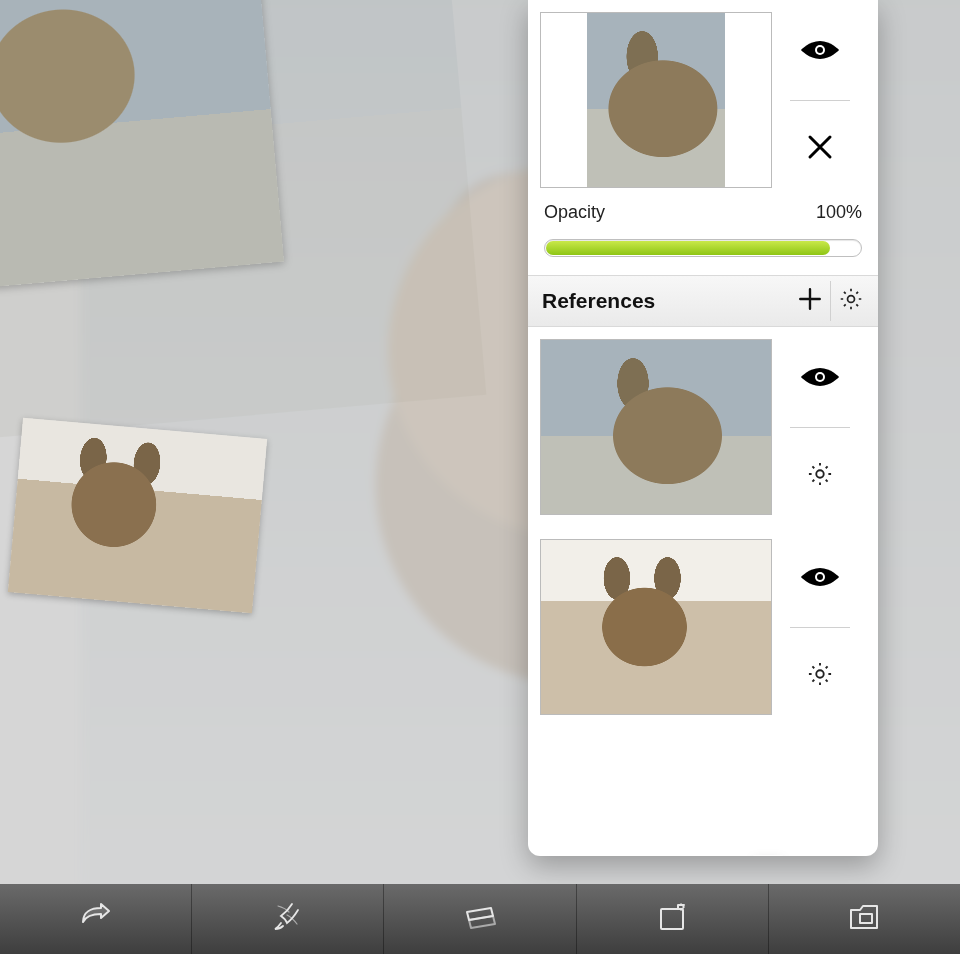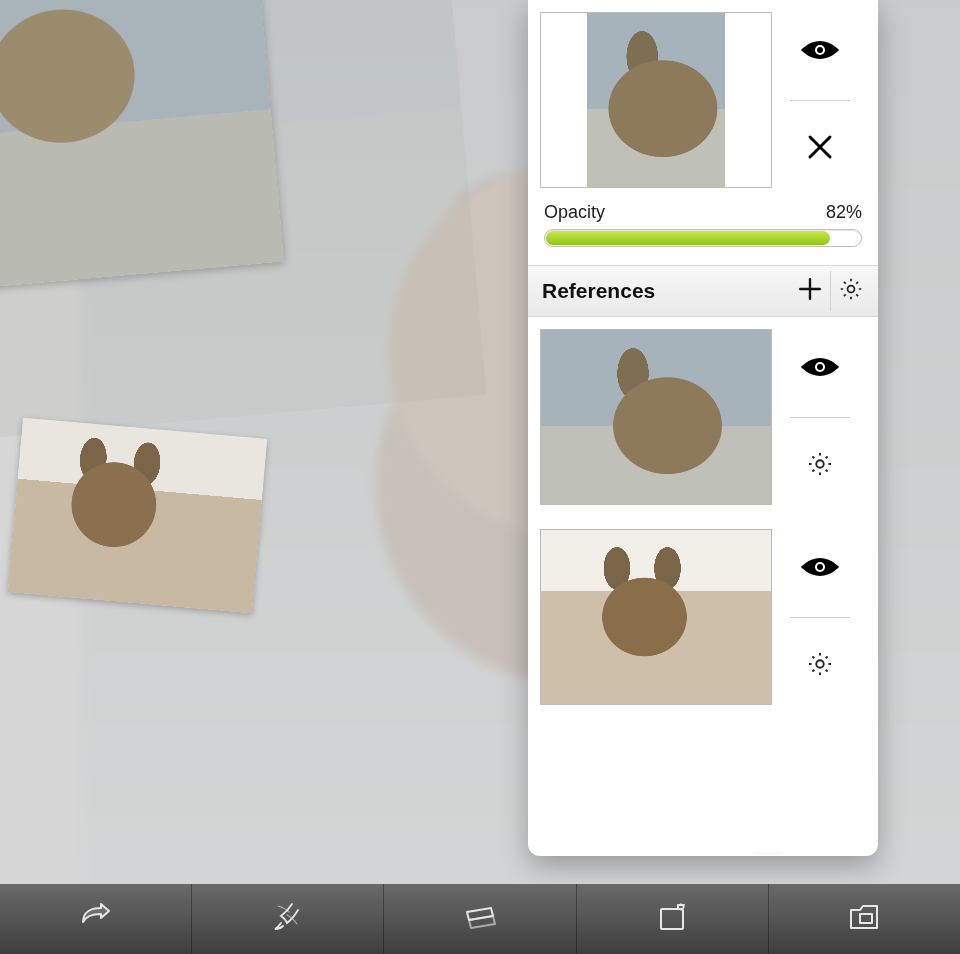--- a/index.html
+++ b/index.html
@@ -148,21 +148,21 @@
     cursor: pointer;
   }
   .ctrl + .divider { width: 60px; border-top: 1px solid #d0d0d0; }
 
   .opacity-row {
     padding: 2px 16px 18px 16px;
   }
   .opacity-labels {
     display: flex; justify-content: space-between;
     font-size: 18px; color: #222;
-    margin-bottom: 6px;
+    margin-bottom: 16px;
   }
   .slider {
     position: relative;
     height: 18px;
     border-radius: 10px;
     background: #fff;
     border: 1px solid #bfbfbf;
     box-shadow: inset 0 1px 1px rgba(0,0,0,.1);
   }
   .slider-fill {
@@ -223,21 +223,21 @@
             <path d="M4 4 20 20M20 4 4 20"></path>
           </svg>
         </span>
       </div>
     </div>
   </div>
 
   <div class="opacity-row">
     <div class="opacity-labels">
       <span>Opacity</span>
-      <span>82%</span>
+      <span>100%</span>
     </div>
     <div class="slider">
       <div class="slider-fill" style="width:90%"></div>
     </div>
   </div>
 
   <div class="section-header" style="border-top:1px solid #d9d9d9;">
     <div class="title">References</div>
     <div class="hicon">
       <span>

